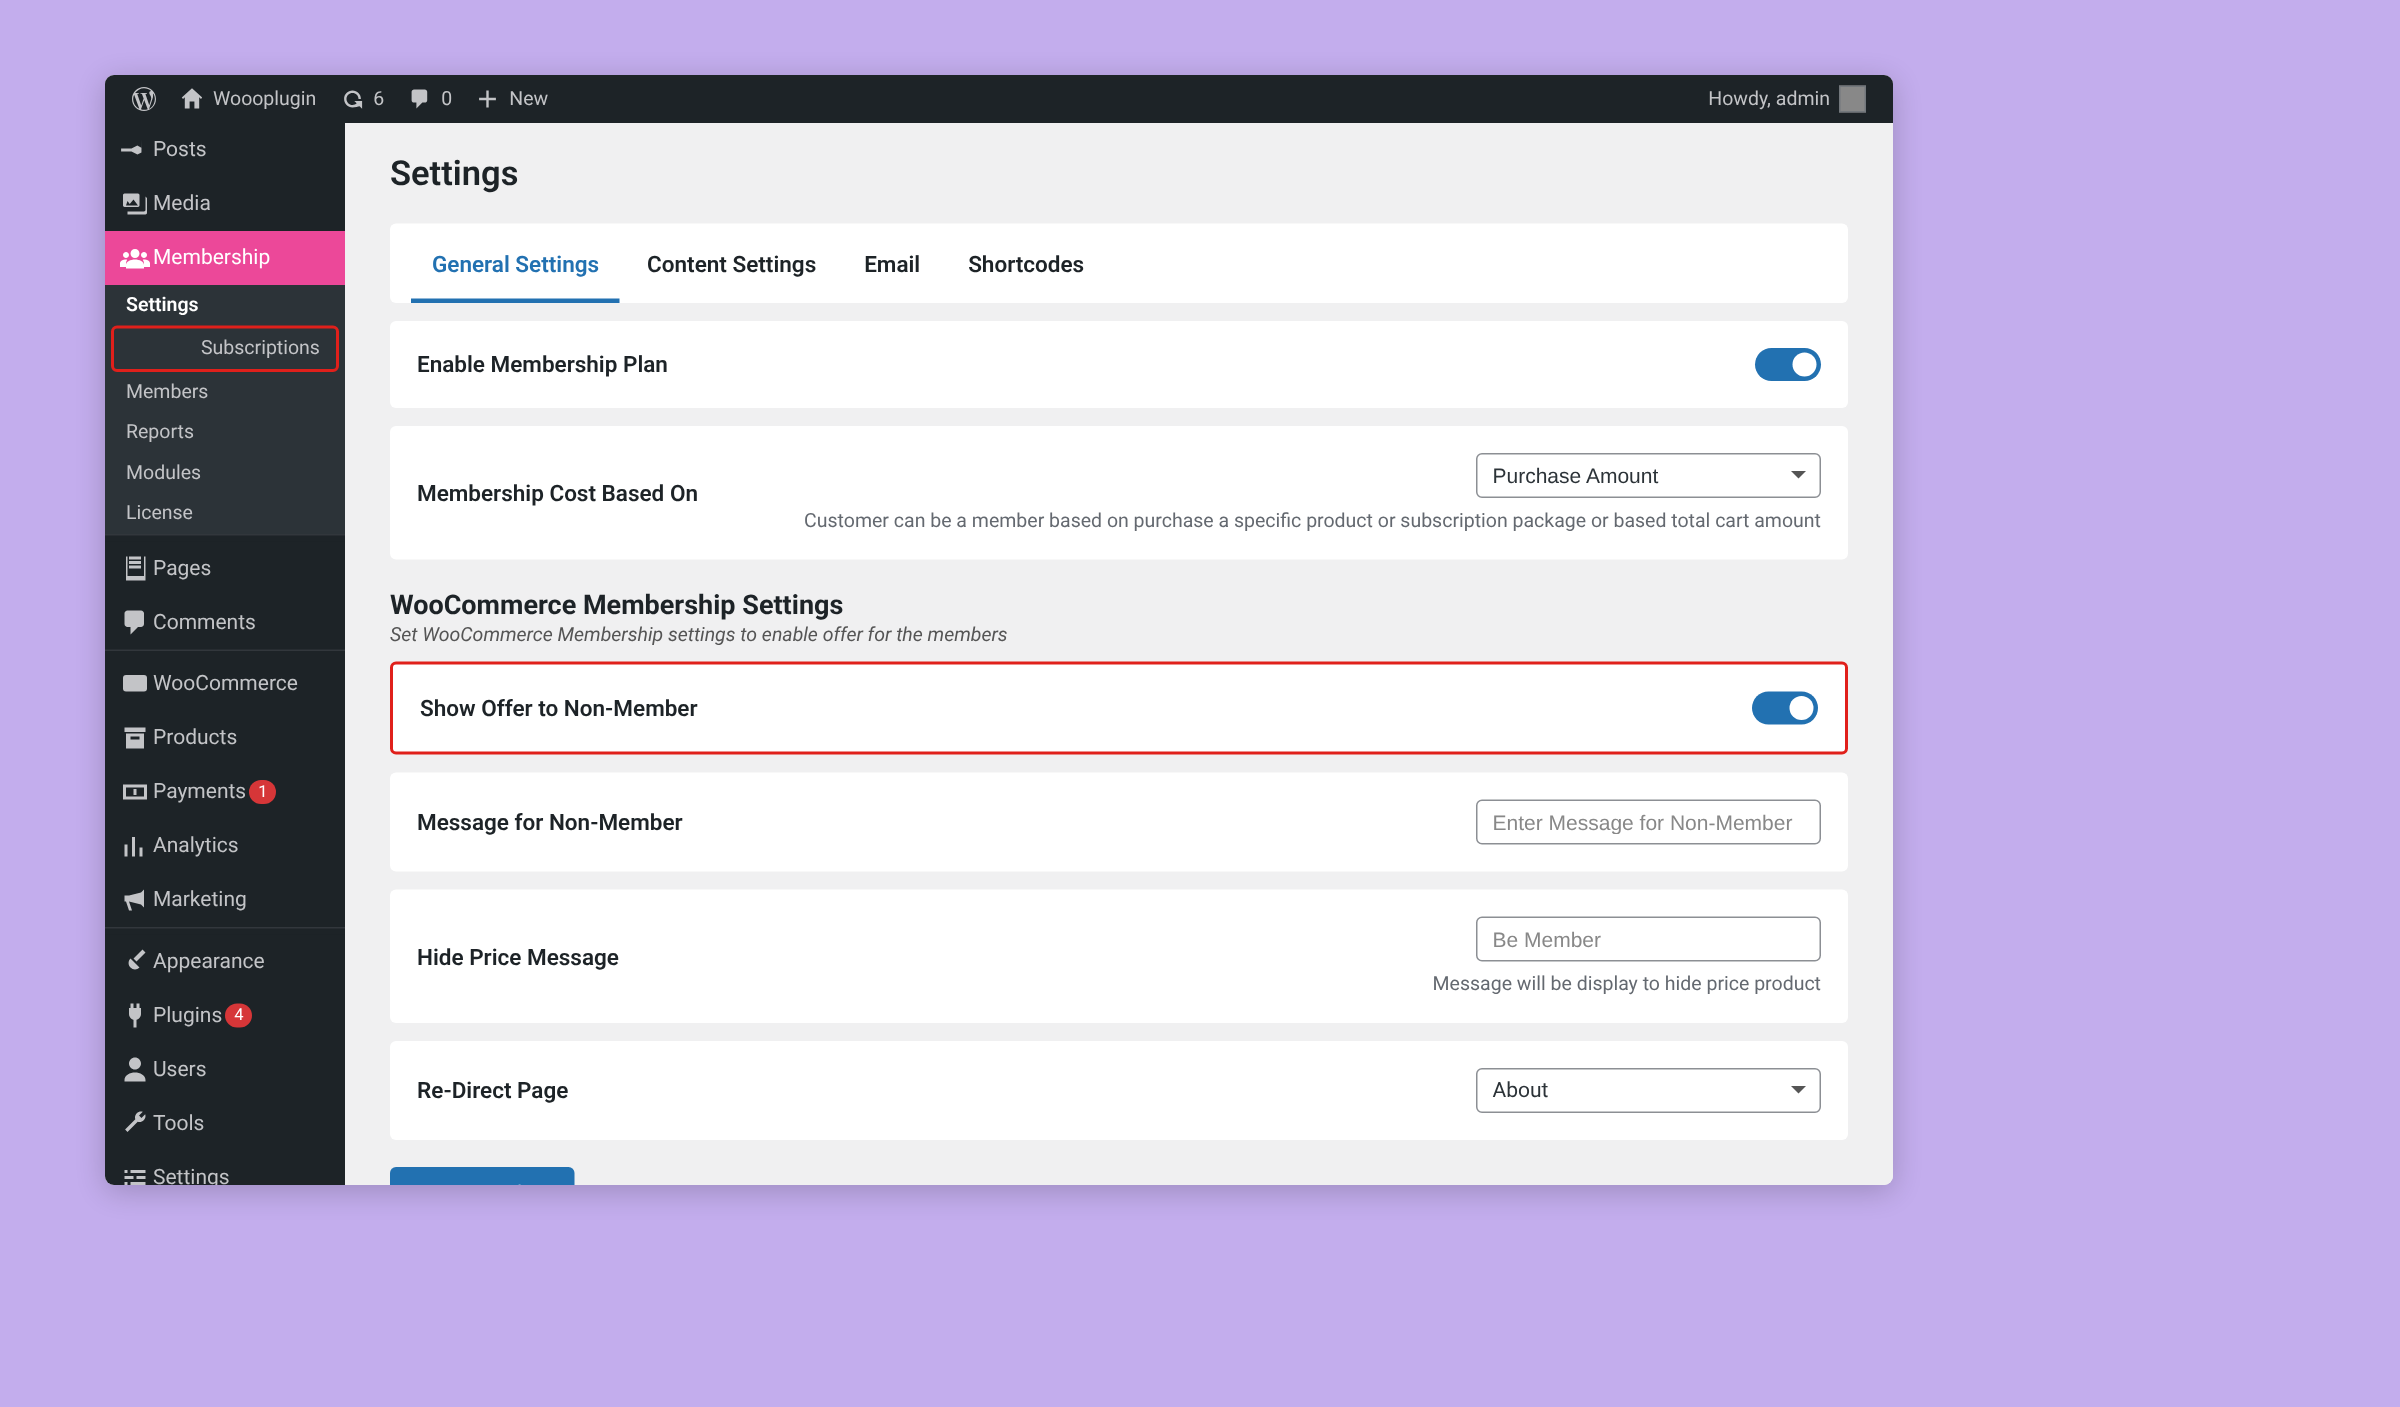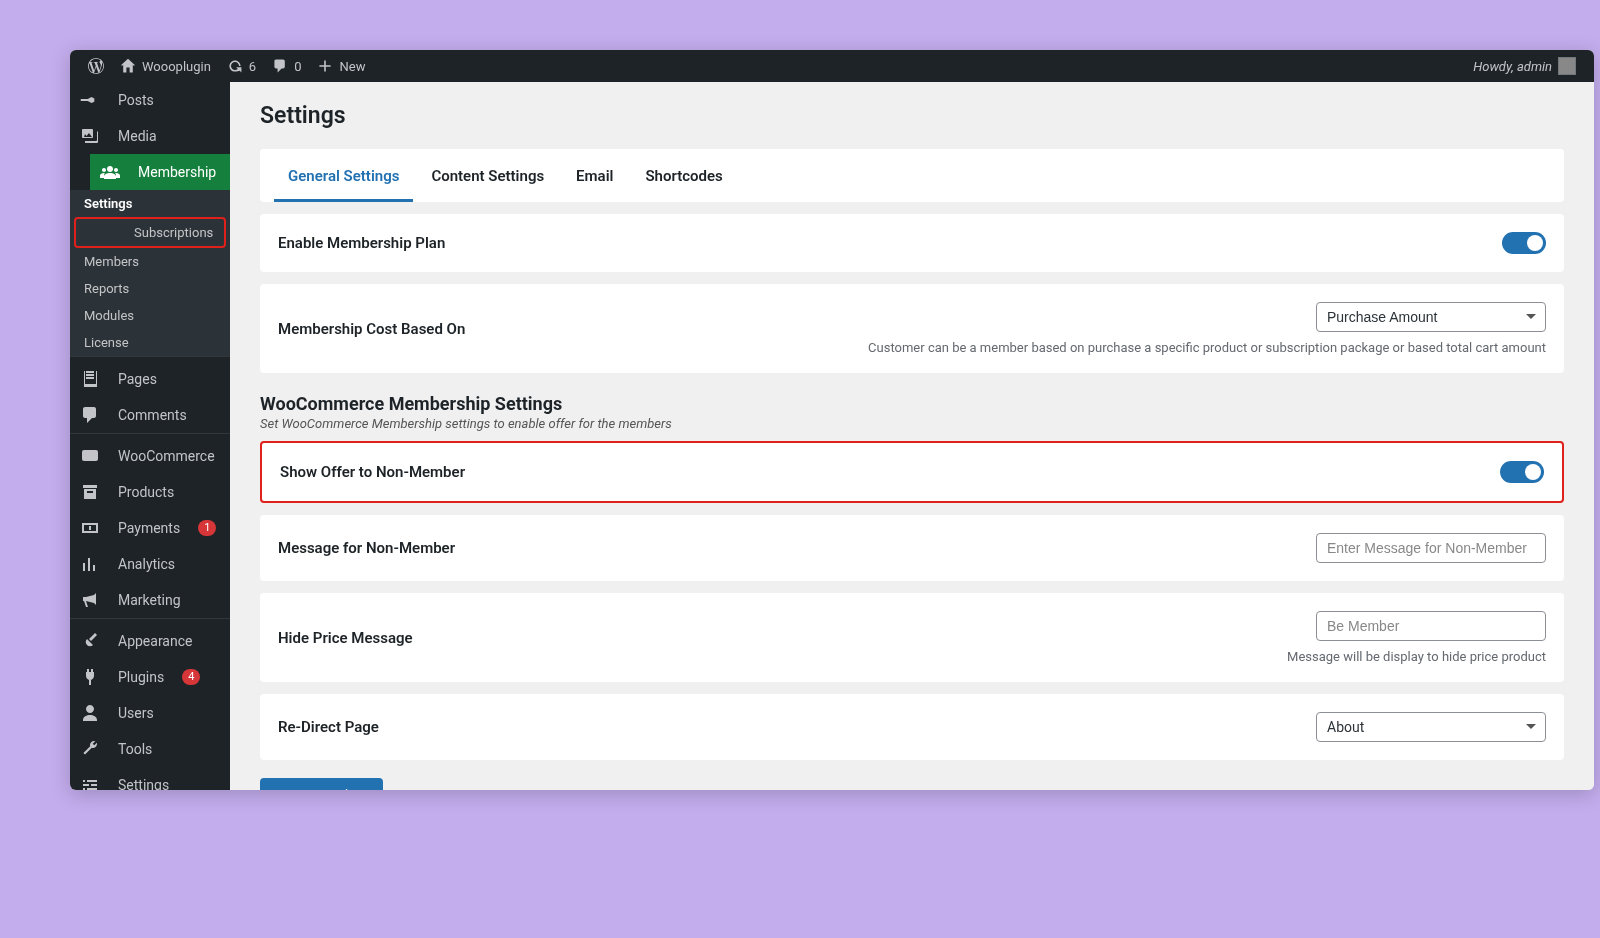--- a/index.html
+++ b/index.html
@@ -1,26 +1,26 @@
 <!DOCTYPE html>
 <html><head>
 <meta charset="utf-8">
 <style>
 * { margin: 0; padding: 0; box-sizing: border-box; }
 body { font-family: -apple-system, BlinkMacSystemFont, "Segoe UI", Roboto, sans-serif; background: #c3aded; width: 1600px; height: 938px; position: relative; }
-.outer-frame { position: absolute; left: 70px; top: 50px; width: 1524px; height: 740px; background: #f0f0f1; border-radius: 6px; overflow: hidden; box-shadow: 0 4px 20px rgba(0,0,0,0.2); }
+.outer-frame { position: absolute; left: 70px; top: 50px; width: 1192px; height: 740px; background: #f0f0f1; border-radius: 6px; overflow: hidden; box-shadow: 0 4px 20px rgba(0,0,0,0.2); }
 .admin-bar { height: 32px; background: #1d2327; color: #c3c4c7; display: flex; align-items: center; padding: 0 10px; font-size: 13px; }
 .admin-bar .ab-item { display: flex; align-items: center; gap: 6px; padding: 0 8px; cursor: pointer; color: #c3c4c7; }
-.admin-bar .ab-right { margin-left: auto; display: flex; align-items: center; gap: 8px; font-style: italic; }
+.admin-bar .ab-right { margin-left: auto; display: flex; align-items: center; gap: 8px; }
 .admin-bar .avatar { width: 18px; height: 18px; background: #888; border: 1px solid #72777c; }
 .admin-bar svg { width: 16px; height: 16px; fill: currentColor; }
 .wp-body { display: flex; height: calc(100% - 32px); }
 .sidebar { width: 160px; background: #1d2327; color: #c3c4c7; font-size: 14px; overflow-y: auto; }
-.sidebar-item { display: flex; align-items: center; padding: 8px 10px; gap: 18px; cursor: pointer; color: #c3c4c7; }
-.sidebar-item.active { background: #15803d; color: #fff; position: relative; margin-left: 20px; }
+.sidebar-item { display: flex; align-items: center; padding: 8px 10px; gap: 2px; cursor: pointer; color: #c3c4c7; }
+.sidebar-item.active { background: #ec4899; color: #fff; position: relative; }
 .sidebar-item.active::after { content: ''; position: absolute; right: -8px; top: 50%; transform: translateY(-50%); border: 8px solid transparent; border-right-color: #f0f0f1; }
 .sidebar-item svg { width: 20px; height: 20px; fill: currentColor; flex-shrink: 0; }
 .sidebar-sub { background: #2c3338; }
 .sidebar-sub .sub-item { padding: 6px 10px 6px 14px; font-size: 13px; color: #c3c4c7; cursor: pointer; }
 .sidebar-sub .sub-item.active { color: #fff; font-weight: 600; }
 .sidebar-divider { height: 5px; background: #1d2327; border-top: 1px solid #32373c; }
 .badge { background: #d63638; color: #fff; border-radius: 10px; padding: 0 6px; font-size: 11px; line-height: 16px; min-width: 16px; text-align: center; display: inline-block; }
 .content { flex: 1; padding: 20px 30px; overflow-y: auto; background: #f0f0f1; }
 .page-title { font-size: 23px; font-weight: 600; color: #1d2327; margin-bottom: 20px; }
 .tabs-card { background: #fff; border-radius: 4px; padding: 12px 14px 0 14px; margin-bottom: 12px; }

